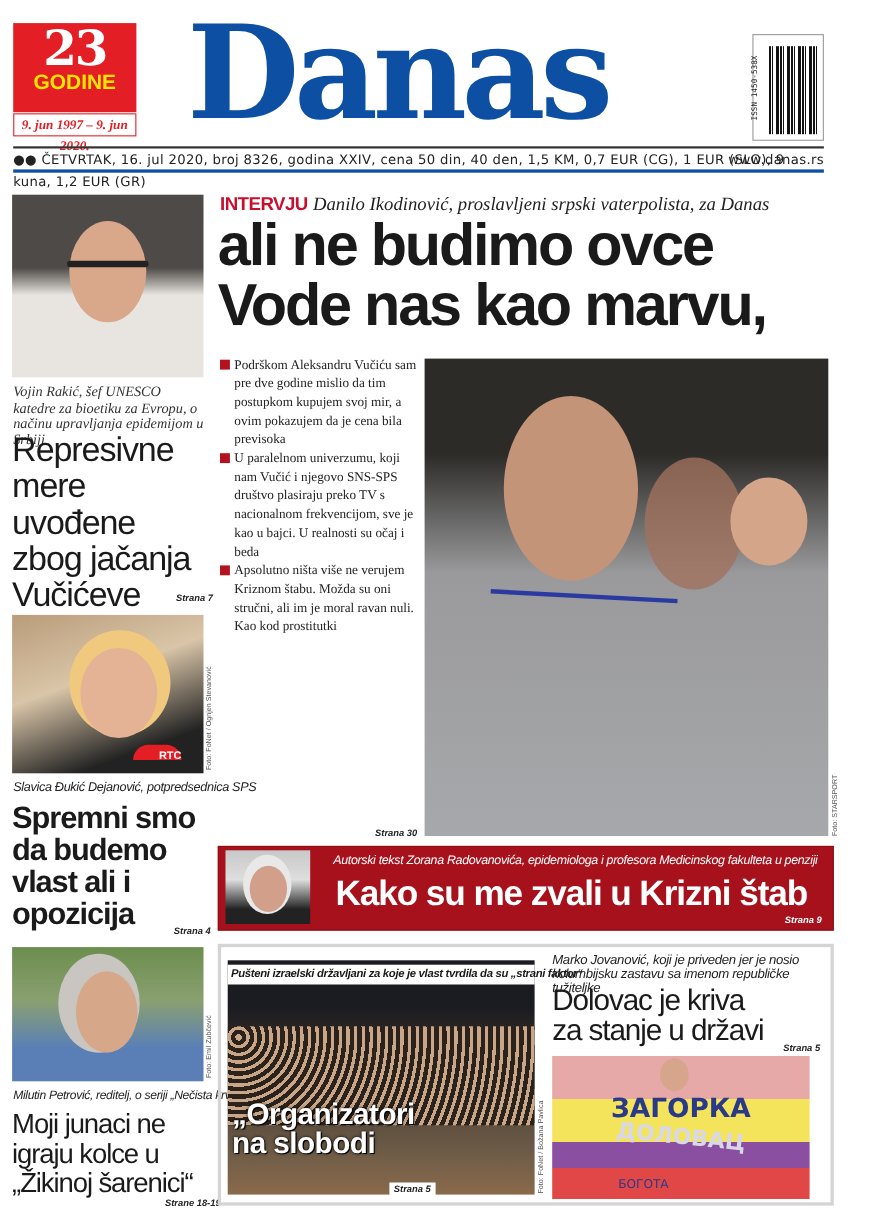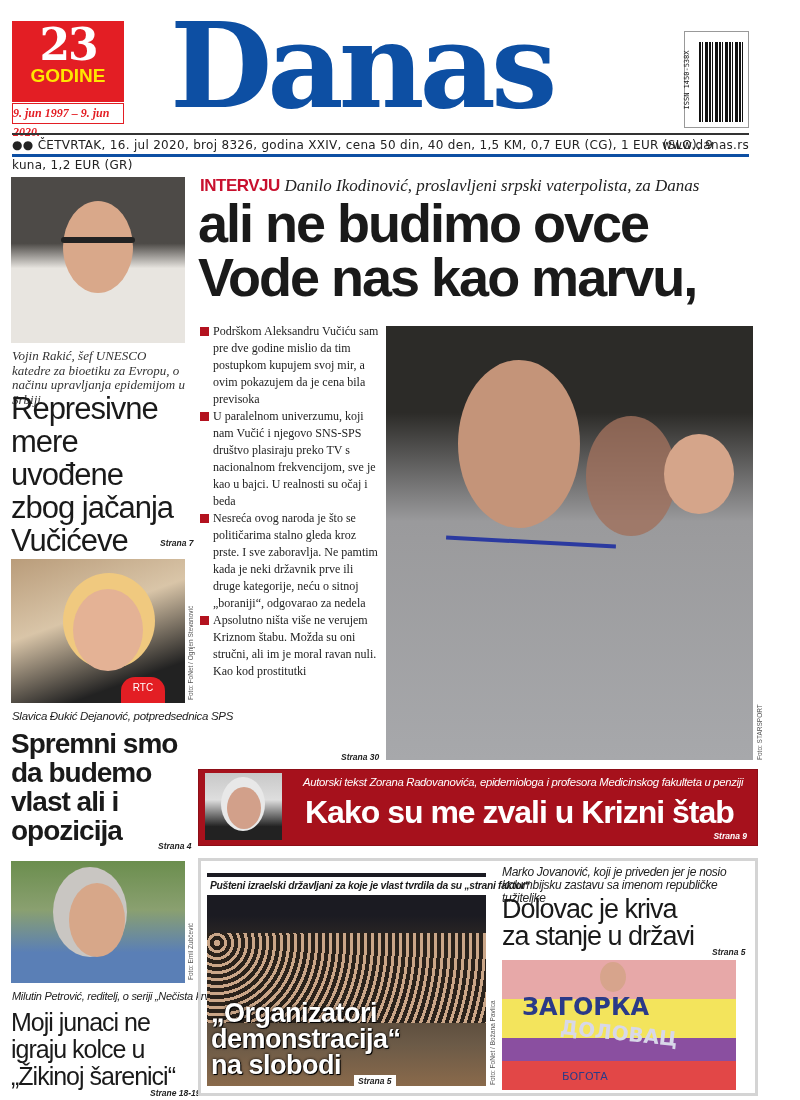--- a/index.html
+++ b/index.html
@@ -2,21 +2,21 @@
 <html><head>
 <meta charset="utf-8">
 <style>
   *{box-sizing:border-box;margin:0;padding:0}
   body{width:800px;height:1100px;background:#fff;position:relative;overflow:hidden;font-family:"Liberation Sans",sans-serif;color:#1a1a1a}
   .abs{position:absolute}
   
   .anniv{left:12px;top:21px;width:111px;width:112px;height:81px;background:#e31e24;text-align:center;color:#fff}
   .anniv .num{font-family:"DejaVu Serif",serif;font-weight:bold;font-size:44px;line-height:44px;margin-top:2px;letter-spacing:-2px}
   .anniv .god{font-weight:bold;color:#ffe600;font-size:19px;line-height:18px}
-  .anniv-dates{left:12px;top:103px;width:112px;height:21px;background:#fff;border:1px solid #e31e24;color:#e31e24;font-family:"Liberation Serif",serif;font-style:italic;font-weight:bold;font-size:12px;line-height:19px;text-align:left}
+  .anniv-dates{left:12px;top:103px;width:112px;height:21px;background:#fff;border:1px solid #e31e24;color:#e31e24;font-family:"Liberation Serif",serif;font-style:italic;font-weight:bold;font-size:12px;line-height:19px;text-align:center}
   .logo{left:170px;top:6px;font-family:"DejaVu Serif",serif;font-weight:900;font-size:118px;line-height:120px;color:#0d4fa3;letter-spacing:-5px}
   .barcode{left:684px;top:31px;width:65px;height:97px;border:1px solid #999;background:#fff}
   .barcode .bars{position:absolute;left:14px;top:10px;width:46px;height:80px;background:repeating-linear-gradient(90deg,#111 0 2px,#fff 2px 3px,#111 3px 4px,#fff 4px 6px,#111 6px 9px,#fff 9px 10px)}
   .barcode .issn{position:absolute;left:-28px;top:44px;transform:rotate(-90deg);font-size:7px;font-family:"DejaVu Sans Mono",monospace;white-space:nowrap;color:#222}
   .dateline{left:12px;top:133px;width:737px;height:24px;border-top:2px solid #333;border-bottom:3px solid #0d4fa3;font-size:12px;line-height:20px;font-family:"DejaVu Sans",sans-serif;letter-spacing:.3px;color:#222}
   .dateline b{font-weight:normal}
   .dateline .web{position:absolute;right:0;top:0}
   
   .photo{overflow:hidden}
   .ph-rakic{left:11px;top:177px;width:174px;height:166px;background:linear-gradient(180deg,#4d4a47 0 40%,#e8e5e0 55% 100%)}
@@ -84,21 +84,21 @@
   <div class="face" style="left:52px;top:24px;width:70px;height:92px;background:#d9a88a"></div>
   <div class="abs" style="left:50px;top:60px;width:74px;height:6px;background:#222;border-radius:3px"></div>
 </div>
 <div class="abs caption-it" style="left:12px;top:349px;width:175px;font-size:13px;line-height:14.5px">Vojin Rakić, šef UNESCO katedre za bioetiku za Evropu, o načinu upravljanja epidemijom u Srbiji</div>
 <div class="abs head-light" style="left:11px;top:392px;width:180px;font-size:31px;line-height:33px">Represivne mere uvođene zbog jačanja Vučićeve autokratije</div>
 <div class="abs page-ref" style="left:160px;top:538px">Strana 7</div>
 
 <div class="abs photo ph-dejanovic">
   <div class="face" style="left:52px;top:14px;width:92px;height:96px;background:#f0c97f"></div>
   <div class="face" style="left:62px;top:30px;width:70px;height:82px;background:#e4b295"></div>
-  <div class="abs" style="left:110px;top:118px;width:44px;height:26px;background:#e31e24;border-radius:14px 14px 0 0;color:#fff;font-size:10px;font-weight:normal;text-align:center;line-height:22px">RTC</div>
+  <div class="abs" style="left:110px;top:118px;width:44px;height:14px;background:#e31e24;border-radius:14px 14px 0 0;color:#fff;font-size:10px;font-weight:bold;text-align:right;line-height:22px">RTC</div>
 </div>
 <div class="abs credit" style="left:187px;top:700px;color:#555">Foto: FoNet / Ognjen Stevanović</div>
 <div class="abs caption-cond" style="left:12px;top:710px">Slavica Đukić Dejanović, potpredsednica SPS</div>
 <div class="abs head-bold" style="left:11px;top:729px;width:180px;font-size:28px;line-height:29px">Spremni smo da budemo vlast ali i opozicija</div>
 <div class="abs page-ref" style="left:158px;top:841px">Strana 4</div>
 
 <div class="abs photo ph-petrovic">
   <div class="face" style="left:42px;top:6px;width:74px;height:90px;background:#c9c6c2"></div>
   <div class="face" style="left:58px;top:22px;width:56px;height:74px;background:#d7a789"></div>
 </div>
@@ -111,21 +111,20 @@
   <span class="kw">INTERVJU</span>
   <span class="dek">Danilo Ikodinović, proslavljeni srpski vaterpolista, za Danas</span>
 </div>
 <div class="abs main-head">
   <div>ali ne budimo ovce</div>
   <div>Vode nas kao marvu,</div>
 </div>
 <ul class="abs bullets">
   <li><span class="sq"></span><span>Podrškom Aleksandru Vučiću sam pre dve godine mislio da tim postupkom kupujem svoj mir, a ovim pokazujem da je cena bila previsoka</span></li>
   <li><span class="sq"></span><span>U paralelnom univerzumu, koji nam Vučić i njegovo SNS-SPS društvo plasiraju preko TV s nacionalnom frekvencijom, sve je kao u bajci. U realnosti su očaj i beda</span></li>
-  <li><span class="sq"></span><span>Nesreća ovog naroda je što se političarima stalno gleda kroz prste. I sve zaboravlja. Ne pamtim kada je neki državnik prve ili druge kategorije, neću o sitnoj „boraniji“, odgovarao za nedela</span></li>
   <li><span class="sq"></span><span>Apsolutno ništa više ne verujem Kriznom štabu. Možda su oni stručni, ali im je moral ravan nuli. Kao kod prostitutki</span></li>
 </ul>
 <div class="abs page-ref" style="left:341px;top:752px">Strana 30</div>
 <div class="abs photo ph-ikodinovic">
   <div class="face" style="left:72px;top:34px;width:122px;height:168px;background:#c49479"></div>
   <div class="face" style="left:200px;top:90px;width:90px;height:120px;background:#a0705c;opacity:.8"></div>
   <div class="face" style="left:278px;top:108px;width:70px;height:80px;background:#d5a58a"></div>
   <div class="abs" style="left:60px;top:214px;width:170px;height:4px;background:#2b3aa0;transform:rotate(3deg)"></div>
 </div>
 <div class="abs credit" style="left:756px;top:760px">Foto: STARSPORT</div>
@@ -140,27 +139,26 @@
   <div class="face" style="left:22px;top:14px;width:34px;height:42px;background:#d2a08a"></div>
 </div>
 
 <div class="abs bottom-box"></div>
 <div class="abs photo ph-protest">
   <div class="abs" style="left:0;top:60px;width:279px;height:90px;background:repeating-radial-gradient(circle at 10px 10px,#caa688 0 3px,#2a221b 3px 7px)"></div>
 </div>
 <div class="abs protest-kicker">Pušteni izraelski državljani za koje je vlast tvrdila da su „strani faktor“</div>
 <div class="abs protest-head">
   <div>„Organizatori</div>
-  <div>demonstracija“</div>
   <div>na slobodi</div>
 </div>
 <div class="abs page-ref protest-pg">Strana 5</div>
 <div class="abs credit" style="left:489px;top:1085px">Foto: FoNet / Božana Pavlica</div>
 
 <div class="abs caption-cond" style="left:502px;top:866px;width:240px;font-size:12px;line-height:13px;font-weight:normal">Marko Jovanović, koji je priveden jer je nosio kolumbijsku zastavu sa imenom republičke tužiteljke</div>
 <div class="abs head-light" style="left:502px;top:896px;width:200px;font-size:27px;line-height:27px">Dolovac je kriva za stanje u državi</div>
 <div class="abs page-ref" style="left:712px;top:947px">Strana 5</div>
 <div class="abs photo ph-jovanovic">
   <div class="face" style="left:98px;top:2px;width:26px;height:30px;background:#d7a48c"></div>
-  <div class="abs" style="left:20px;top:34px;width:194px;color:#2a3a88;font-weight:bold;font-size:24px;line-height:26px;font-family:'DejaVu Sans',sans-serif">ЗАГОРКА</div>
+  <div class="abs" style="left:20px;top:34px;width:194px;text-align:center;color:#2a3a88;font-weight:bold;font-size:24px;line-height:26px;font-family:'DejaVu Sans',sans-serif">ЗАГОРКА</div>
   <div class="abs" style="left:20px;top:62px;width:194px;text-align:center;color:#d8d8e8;font-weight:bold;font-size:20px;line-height:22px;font-family:'DejaVu Sans',sans-serif;transform:rotate(6deg)">ДОЛОВАЦ</div>
   <div class="abs" style="left:60px;top:110px;width:120px;color:#2a3a88;font-size:11px;font-family:'DejaVu Sans',sans-serif">БОГОТА</div>
 </div>
 
 </body></html>

